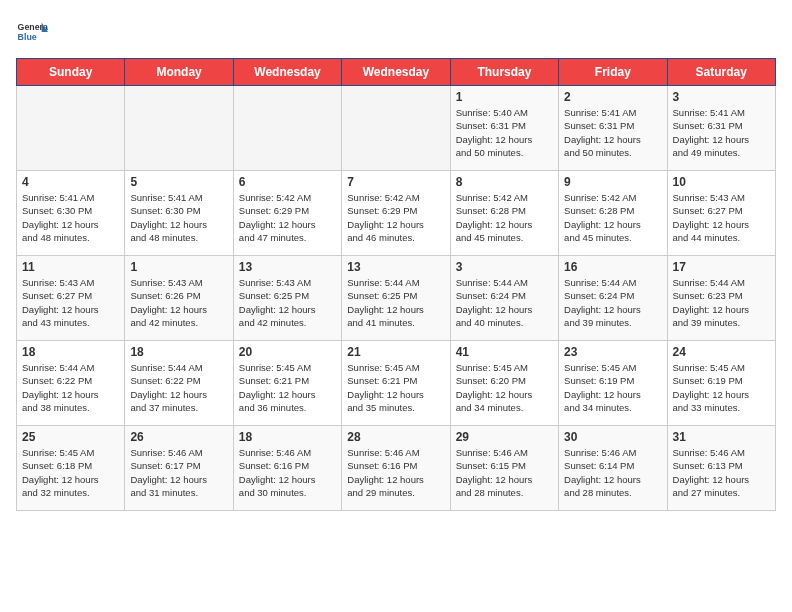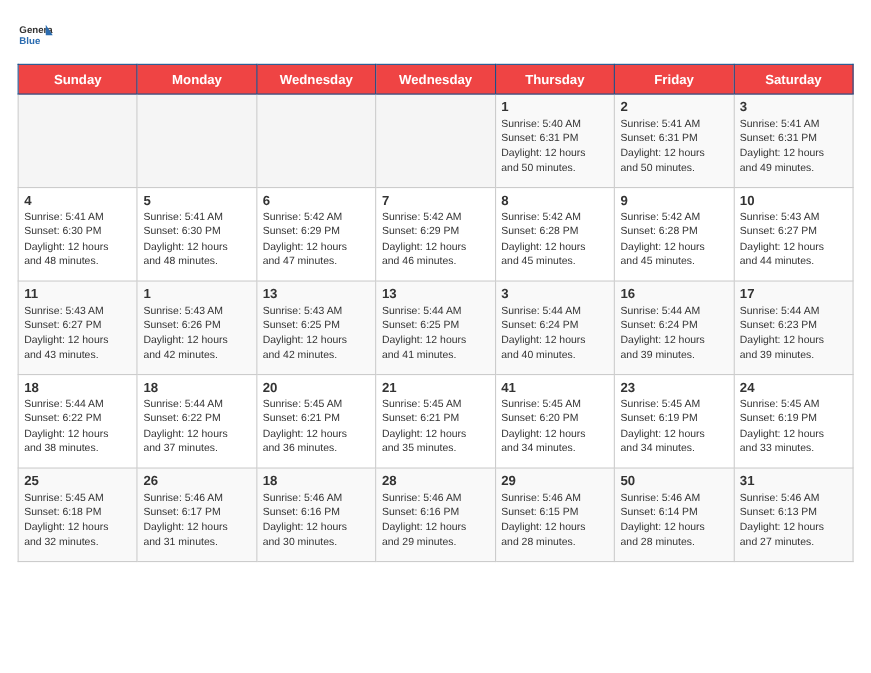--- a/index.html
+++ b/index.html
@@ -321,21 +321,21 @@
 and 29 minutes.</div>
         </td>
         <td>
           <div class="day-number">29</div>
           <div class="day-info" style="white-space: pre-line;">Sunrise: 5:46 AM
 Sunset: 6:15 PM
 Daylight: 12 hours
 and 28 minutes.</div>
         </td>
         <td>
-          <div class="day-number">50</div>
+          <div class="day-number">30</div>
           <div class="day-info" style="white-space: pre-line;">Sunrise: 5:46 AM
 Sunset: 6:14 PM
 Daylight: 12 hours
 and 28 minutes.</div>
         </td>
         <td>
           <div class="day-number">31</div>
           <div class="day-info" style="white-space: pre-line;">Sunrise: 5:46 AM
 Sunset: 6:13 PM
 Daylight: 12 hours

